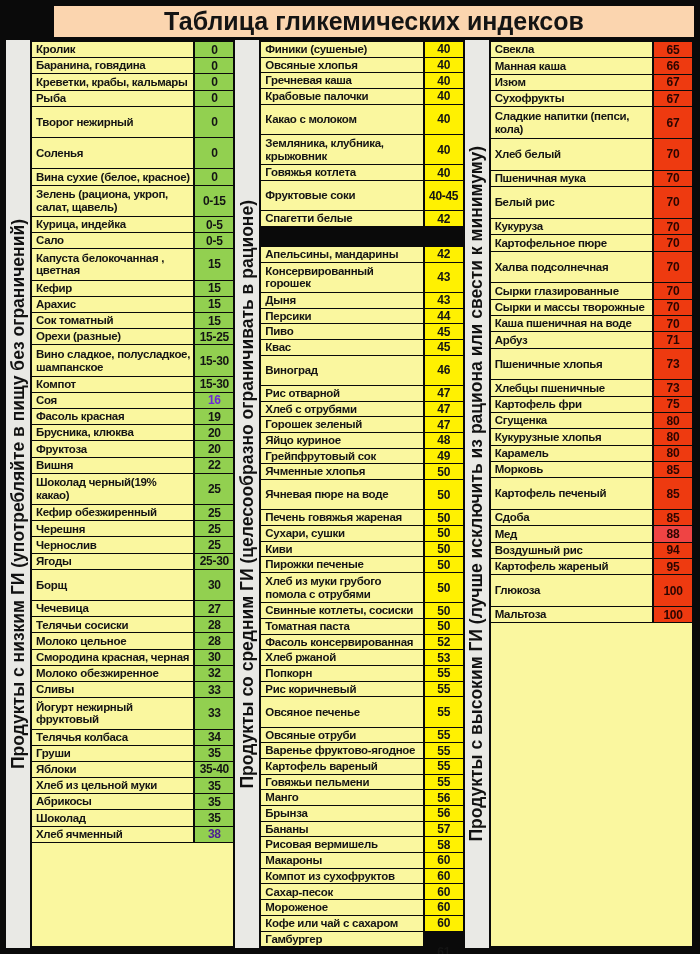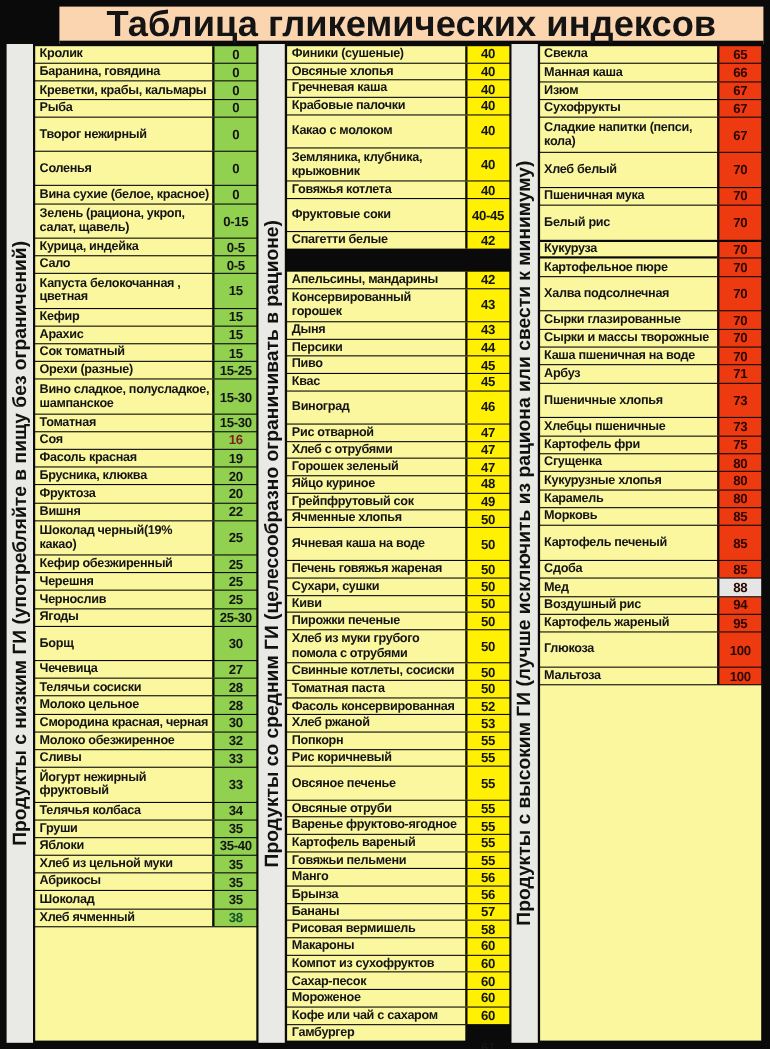--- a/index.html
+++ b/index.html
@@ -12,21 +12,21 @@
   .frame{
     position:absolute;inset:0;
     padding:6px;box-sizing:border-box;
     display:flex;flex-direction:column;
   }
   .title-bar{
     height:31px;flex:none;
     background:var(--title-bg,#FBD5AF);
     border-bottom:3px solid #0a0a0a;
     display:flex;align-items:center;justify-content:center;
-    font-weight:bold;font-size:33px;color:#141414;
+    font-weight:bold;font-size:25px;color:#141414;
     letter-spacing:0px;
     margin-left:48px;
   }
   .content{flex:1;display:flex;min-height:0;}
   .group{flex:1;display:flex;min-width:0;}
   .strip{
     width:24px;flex:none;
     background:var(--strip-bg,#E9E9E5);
     display:flex;align-items:center;justify-content:center;
     overflow:hidden;
@@ -133,26 +133,26 @@
           </div>
           <div class="row" style="flex: 1 0 0px;">
             <div class="name">Орехи (разные)</div>
             <div class="gi" style="background: rgb(146, 208, 80); color: rgb(20, 20, 20);">15-25</div>
           </div>
           <div class="row" style="flex: 2 0 0px; justify-content: space-between;">
             <div class="name">Вино сладкое, полусладкое, шампанское</div>
             <div class="gi" style="background: rgb(146, 208, 80); color: rgb(20, 20, 20);">15-30</div>
           </div>
           <div class="row" style="flex: 1 0 0px;">
-            <div class="name">Томатная</div>
+            <div class="name">Компот</div>
             <div class="gi" style="background: rgb(146, 208, 80); color: rgb(20, 20, 20);">15-30</div>
           </div>
           <div class="row" style="flex: 1 0 0px;">
             <div class="name">Соя</div>
-            <div class="gi" style="background: rgb(146, 208, 80); color: #7f1d1d;">16</div>
+            <div class="gi" style="background: rgb(146, 208, 80); color: #6d28d9;">16</div>
           </div>
           <div class="row" style="flex: 1 0 0px;">
             <div class="name">Фасоль красная</div>
             <div class="gi" style="background: rgb(146, 208, 80); color: rgb(20, 20, 20);">19</div>
           </div>
           <div class="row" style="flex: 1 0 0px;">
             <div class="name">Брусника, клюква</div>
             <div class="gi" style="background: rgb(146, 208, 80); color: rgb(20, 20, 20);">20</div>
           </div>
           <div class="row" style="flex: 1 0 0px;">
@@ -234,21 +234,21 @@
           <div class="row" style="flex: 1 0 0px;">
             <div class="name">Абрикосы</div>
             <div class="gi" style="background: rgb(146, 208, 80); color: rgb(20, 20, 20);">35</div>
           </div>
           <div class="row" style="flex: 1 0 0px;">
             <div class="name">Шоколад</div>
             <div class="gi" style="background: rgb(146, 208, 80); color: rgb(20, 20, 20);">35</div>
           </div>
           <div class="row" style="flex: 1 0 0px;">
             <div class="name">Хлеб ячменный</div>
-            <div class="gi" style="background: rgb(146, 208, 80); color: #14532d;">38</div>
+            <div class="gi" style="background: rgb(146, 208, 80); color: #4c1d95;">38</div>
           </div>
           <div class="row" style="flex: 6.8 0 0px;">
             <div class="name"></div>
           </div>
         </div>
     </div>
 
     <div class="group">
       <div class="strip">
         <span class="vlabel">Продукты со средним ГИ (целесообразно ограничивать в рационе)</span>
@@ -336,21 +336,21 @@
           </div>
           <div class="row" style="flex: 1 0 0px;">
             <div class="name">Грейпфрутовый сок</div>
             <div class="gi" style="background: rgb(255, 241, 1); color: rgb(20, 20, 20);">49</div>
           </div>
           <div class="row" style="flex: 1 0 0px;">
             <div class="name">Ячменные хлопья</div>
             <div class="gi" style="background: rgb(255, 241, 1); color: rgb(20, 20, 20);">50</div>
           </div>
           <div class="row" style="flex: 2 0 0px;">
-            <div class="name">Ячневая каша на воде</div>
+            <div class="name">Ячневая пюре на воде</div>
             <div class="gi" style="background: rgb(255, 241, 1); color: rgb(20, 20, 20);">50</div>
           </div>
           <div class="row" style="flex: 1 0 0px;">
             <div class="name">Печень говяжья жареная</div>
             <div class="gi" style="background: rgb(255, 241, 1); color: rgb(20, 20, 20);">50</div>
           </div>
           <div class="row" style="flex: 1 0 0px;">
             <div class="name">Сухари, сушки</div>
             <div class="gi" style="background: rgb(255, 241, 1); color: rgb(20, 20, 20);">50</div>
           </div>
@@ -483,21 +483,21 @@
             <div class="gi" style="background: rgb(238, 58, 16); color: rgb(43, 5, 0);">70</div>
           </div>
           <div class="row" style="flex: 1 0 0px;">
             <div class="name">Пшеничная мука</div>
             <div class="gi" style="background: rgb(238, 58, 16); color: rgb(43, 5, 0);">70</div>
           </div>
           <div class="row" style="flex: 2 0 0px;">
             <div class="name">Белый рис</div>
             <div class="gi" style="background: rgb(238, 58, 16); color: rgb(43, 5, 0);">70</div>
           </div>
-          <div class="row" style="flex: 1 0 0px; align-items: center;">
+          <div class="row" style="flex: 1 0 0px;">
             <div class="name">Кукуруза</div>
             <div class="gi" style="background: rgb(238, 58, 16); color: rgb(43, 5, 0);">70</div>
           </div>
           <div class="row" style="flex: 1 0 0px;">
             <div class="name">Картофельное пюре</div>
             <div class="gi" style="background: rgb(238, 58, 16); color: rgb(43, 5, 0);">70</div>
           </div>
           <div class="row" style="flex: 2 0 0px;">
             <div class="name">Халва подсолнечная</div>
             <div class="gi" style="background: rgb(238, 58, 16); color: rgb(43, 5, 0);">70</div>
@@ -549,21 +549,21 @@
           <div class="row" style="flex: 2 0 0px;">
             <div class="name">Картофель печеный</div>
             <div class="gi" style="background: rgb(238, 58, 16); color: rgb(43, 5, 0);">85</div>
           </div>
           <div class="row" style="flex: 1 0 0px;">
             <div class="name">Сдоба</div>
             <div class="gi" style="background: rgb(238, 58, 16); color: rgb(43, 5, 0);">85</div>
           </div>
           <div class="row" style="flex: 1 0 0px;">
             <div class="name">Мед</div>
-            <div class="gi" style="background: #e5e5e5; color: rgb(43, 5, 0);">88</div>
+            <div class="gi" style="background: #ef4444; color: rgb(43, 5, 0);">88</div>
           </div>
           <div class="row" style="flex: 1 0 0px;">
             <div class="name">Воздушный рис</div>
             <div class="gi" style="background: rgb(238, 58, 16); color: rgb(43, 5, 0);">94</div>
           </div>
           <div class="row" style="flex: 1 0 0px;">
             <div class="name">Картофель жареный</div>
             <div class="gi" style="background: rgb(238, 58, 16); color: rgb(43, 5, 0);">95</div>
           </div>
           <div class="row" style="flex: 2 0 0px;">

